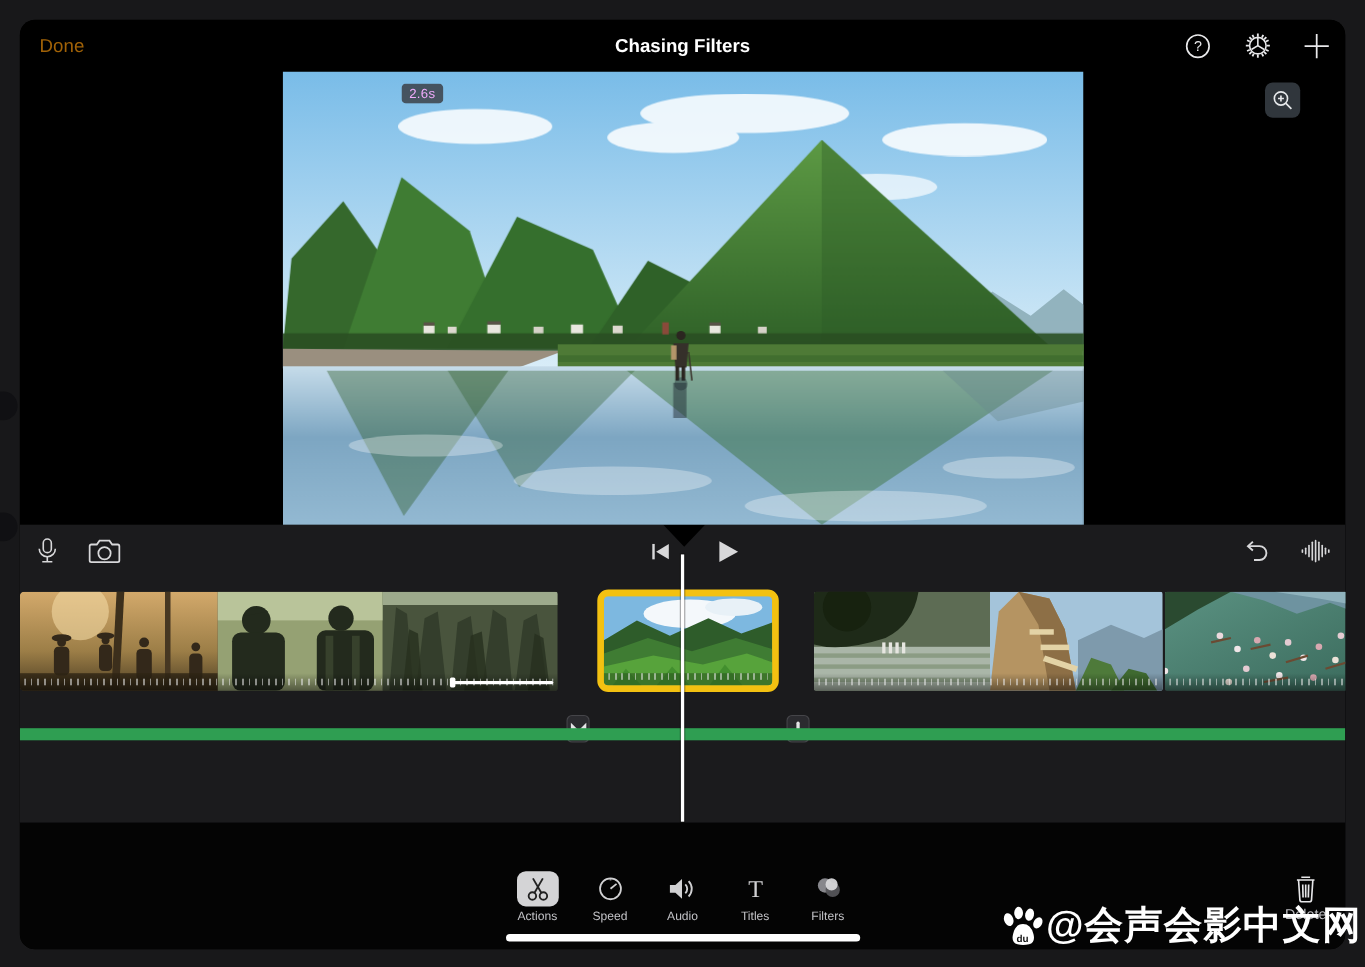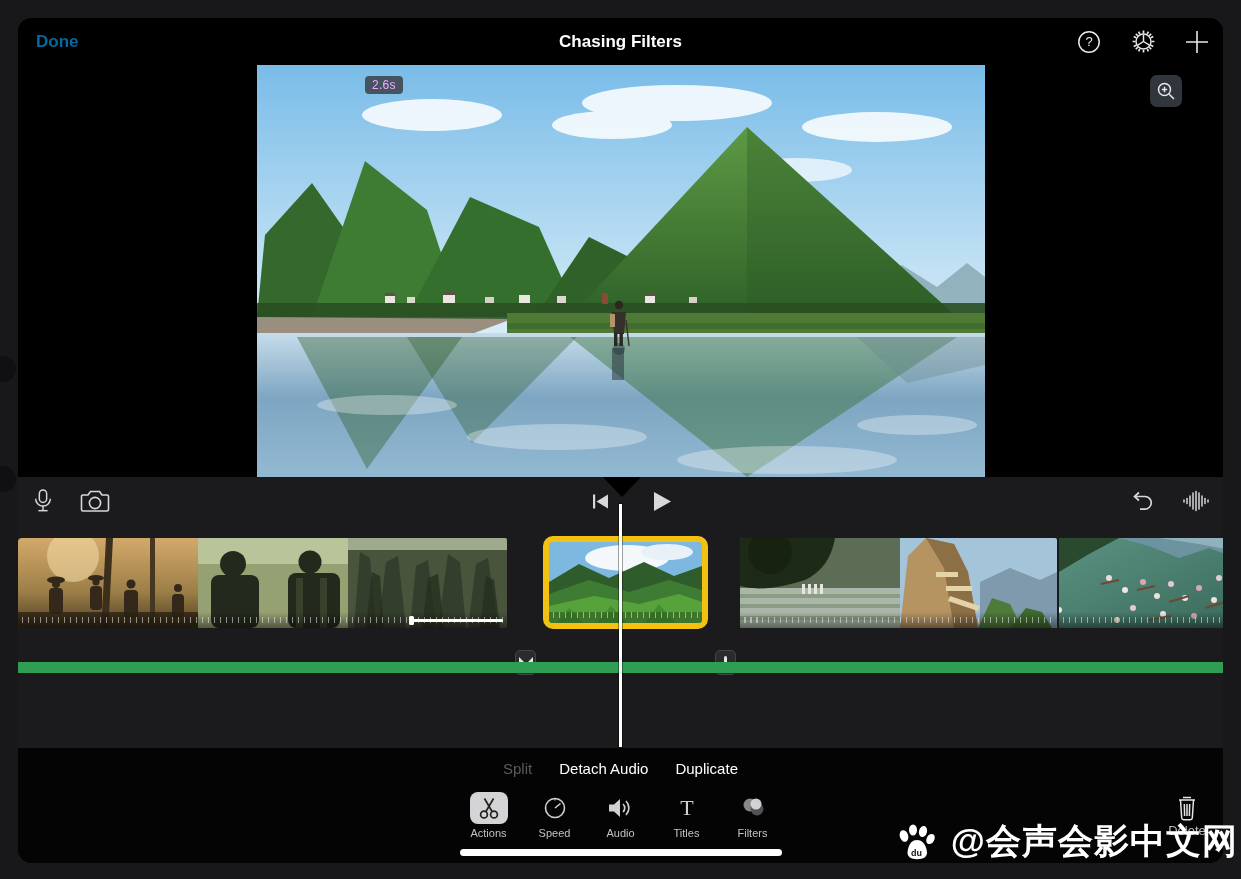--- a/index.html
+++ b/index.html
@@ -4,21 +4,21 @@
 <style>
   html,body{margin:0;padding:0;width:1241px;height:879px;background:#18181a;overflow:hidden;
     font-family:"Liberation Sans","DejaVu Sans",sans-serif;-webkit-font-smoothing:antialiased;}
   *{box-sizing:border-box;}
   .window{position:absolute;left:18px;top:18px;width:1205px;height:845px;background:#000;
     border-radius:14px;overflow:hidden;}
   .edge-dot{position:absolute;width:16px;height:26px;background:#101013;border-radius:0 13px 13px 0;left:0;}
   
   .topbar{position:absolute;left:0;top:0;width:100%;height:47px;background:#000;}
   .done-btn{position:absolute;left:18px;top:0;height:47px;display:flex;align-items:center;
-    color:#0369a1;font-size:17px;font-weight:700;cursor:pointer;}
+    color:#a16207;font-size:17px;font-weight:400;cursor:pointer;}
   .title{position:absolute;left:0;right:0;top:0;height:47px;display:flex;align-items:center;
     justify-content:center;color:#fff;font-size:17px;font-weight:700;}
   .topbar-icons{position:absolute;right:14px;top:0;height:47px;display:flex;align-items:center;gap:30px;}
   .tb-icon{width:24px;height:24px;display:flex;align-items:center;justify-content:center;cursor:pointer;}
   
   .preview-area{position:absolute;left:0;top:47px;width:100%;height:412px;background:#000;}
   .preview-frame{position:absolute;left:239px;top:0;width:728px;height:412px;overflow:hidden;}
   .dur-badge{position:absolute;left:347px;top:11px;background:rgba(62,68,76,.88);color:#f0abfc;
     font-size:12px;padding:2px 7px;border-radius:4px;letter-spacing:.3px;}
   .zoom-btn{position:absolute;right:41px;top:10px;width:32px;height:32px;border-radius:7px;
@@ -60,21 +60,21 @@
   .tab{width:56px;display:flex;flex-direction:column;align-items:center;gap:3px;cursor:pointer;}
   .tab-iconbox{width:38px;height:32px;border-radius:8px;display:flex;align-items:center;justify-content:center;}
   .tab.selected .tab-iconbox{background:#d4d4d6;}
   .tab-label{font-size:11px;color:#c2c2c6;}
   .delete-btn{position:absolute;right:10px;top:46px;width:52px;display:flex;flex-direction:column;
     align-items:center;gap:2px;cursor:pointer;}
   .delete-label{font-size:13px;color:#bdbdc1;}
   .home-indicator{position:absolute;left:442px;top:101px;width:322px;height:7px;border-radius:4px;
     background:#fff;cursor:pointer;}
   
-  .watermark{position:absolute;right:3px;bottom:14px;display:flex;align-items:center;gap:15px;
+  .watermark{position:absolute;right:3px;bottom:14px;display:flex;align-items:center;gap:2px;
     color:#fff;z-index:60;pointer-events:none;}
   .wm-text{font-size:35px;font-weight:700;letter-spacing:1px;
     font-family:"Liberation Sans","DejaVu Sans",sans-serif;}
   svg{overflow:visible;}
 </style>
 </head>
 <body>
 
 <div class="edge-dot" style="top:356px"></div>
 <div class="edge-dot" style="top:466px"></div>
@@ -425,25 +425,20 @@
     </div>
 
     <div class="audio-bar"></div>
   </div>
 
   <div class="ph-marker"></div>
   <div class="ph-line"></div>
 
   <div class="bottom-panel">
 
-    <div class="clip-menu">
-      <div class="menu-item dim">Split</div>
-      <div class="menu-item">Detach Audio</div>
-      <div class="menu-item">Duplicate</div>
-    </div>
 
     <div class="tabs">
       <div class="tab selected">
         <div class="tab-iconbox">
           <svg width="24" height="24" viewBox="0 0 24 24" fill="none" stroke="#222" stroke-width="1.7">
             <circle cx="7" cy="18.5" r="3.4"></circle>
               <circle cx="17" cy="18.5" r="3.4"></circle>
             <line x1="8.8" y1="15.8" x2="16.5" y2="2.5"></line>
               <line x1="15.2" y1="15.8" x2="7.5" y2="2.5"></line>
           </svg>

